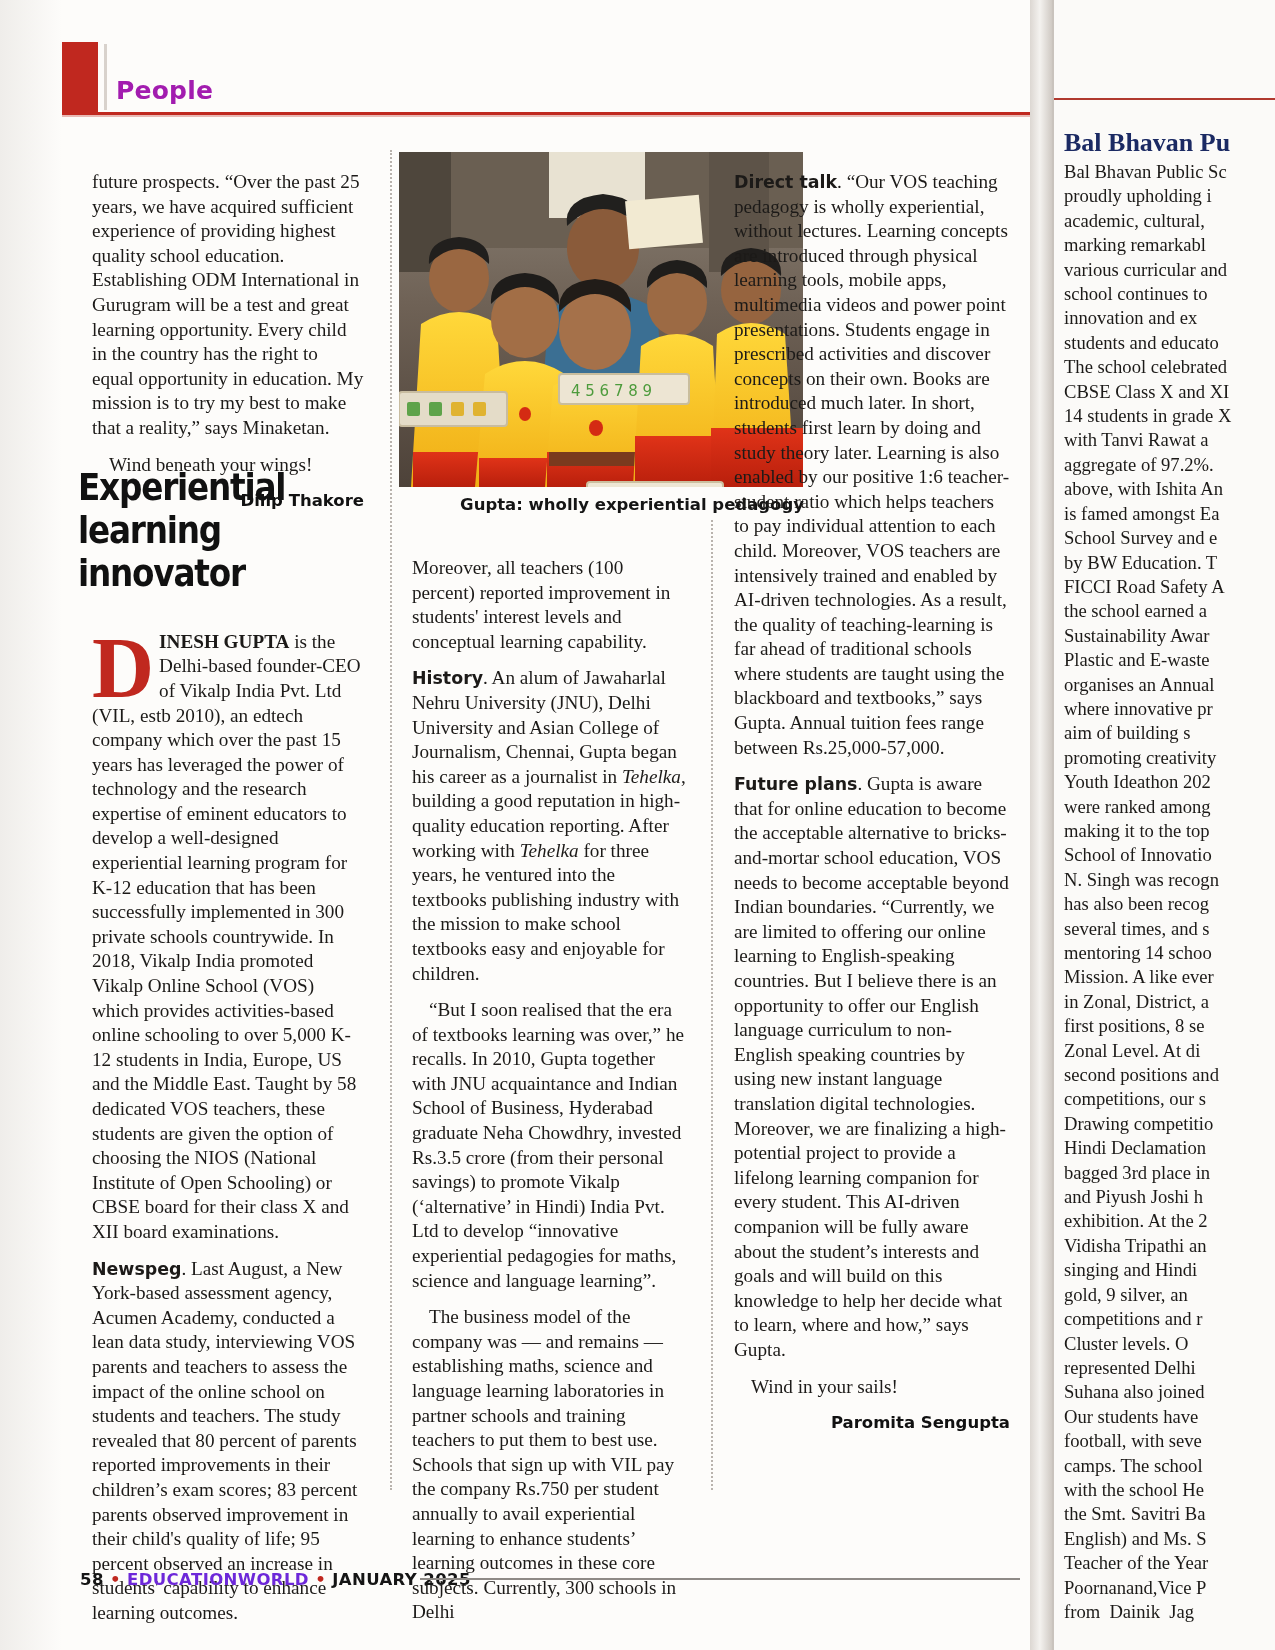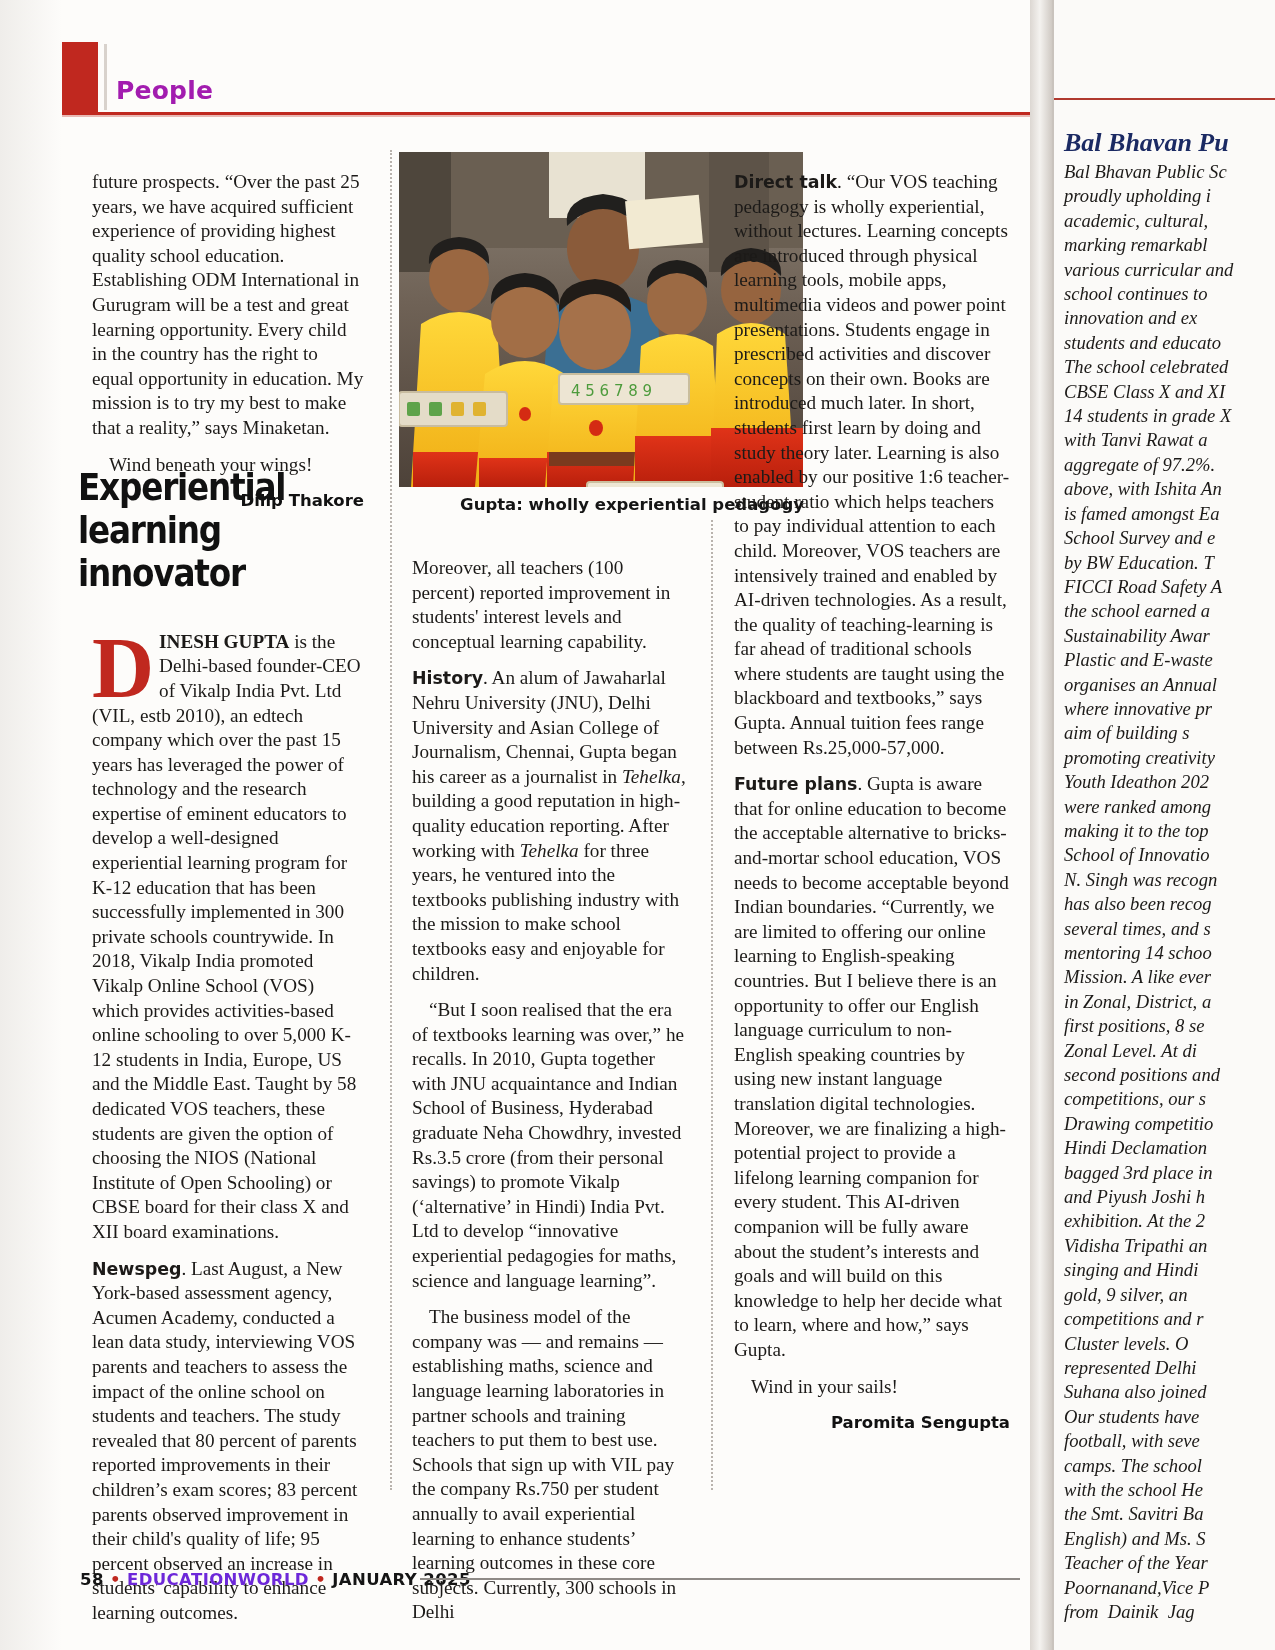--- a/index.html
+++ b/index.html
@@ -197,21 +197,20 @@
     position: absolute;
     left: 1030px; top: 0; bottom: 0; width: 22px;
     background: linear-gradient(to right, #dcd7d2 0%, #f4f2ef 45%, #cfc9c3 100%);
   }
   .facing {
     position: absolute;
     left: 1052px; top: 0; right: 0; bottom: 0;
     background: #fbfaf8;
     overflow: hidden;
     border-left: 2px solid #c9c3bd;
-    font-style: italic;
   }
   .facing-rule {
     position: absolute; left: 0; top: 98px; right: 0; height: 2px;
     background: #b0392e;
   }
   .facing-title {
     position: absolute;
     left: 10px;
     top: 128px;
     font-family: "Liberation Serif", serif;

